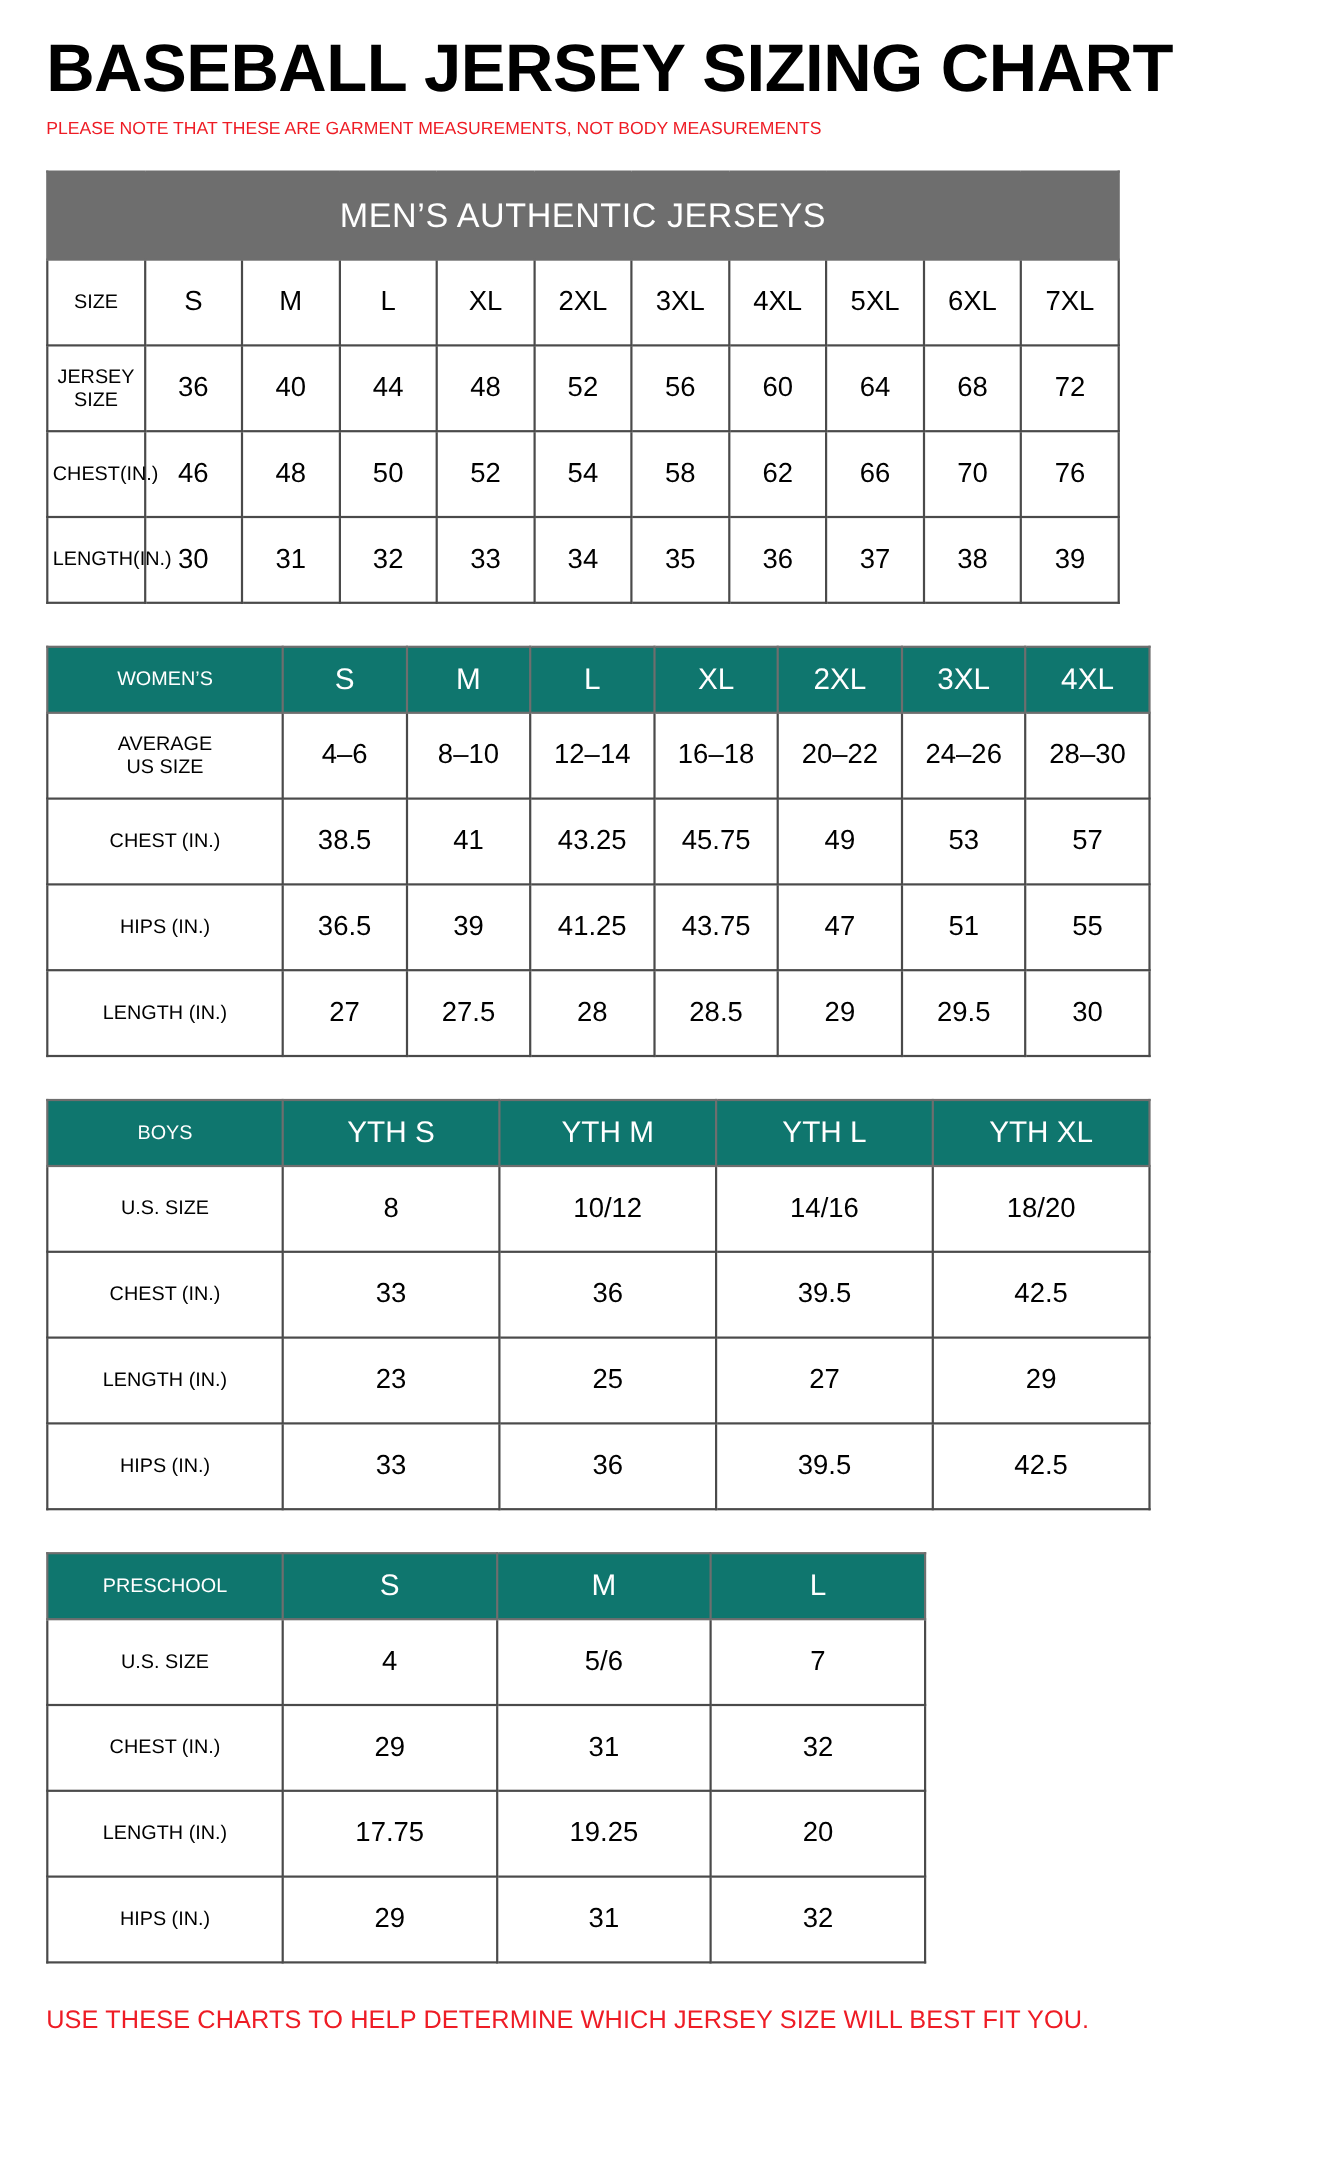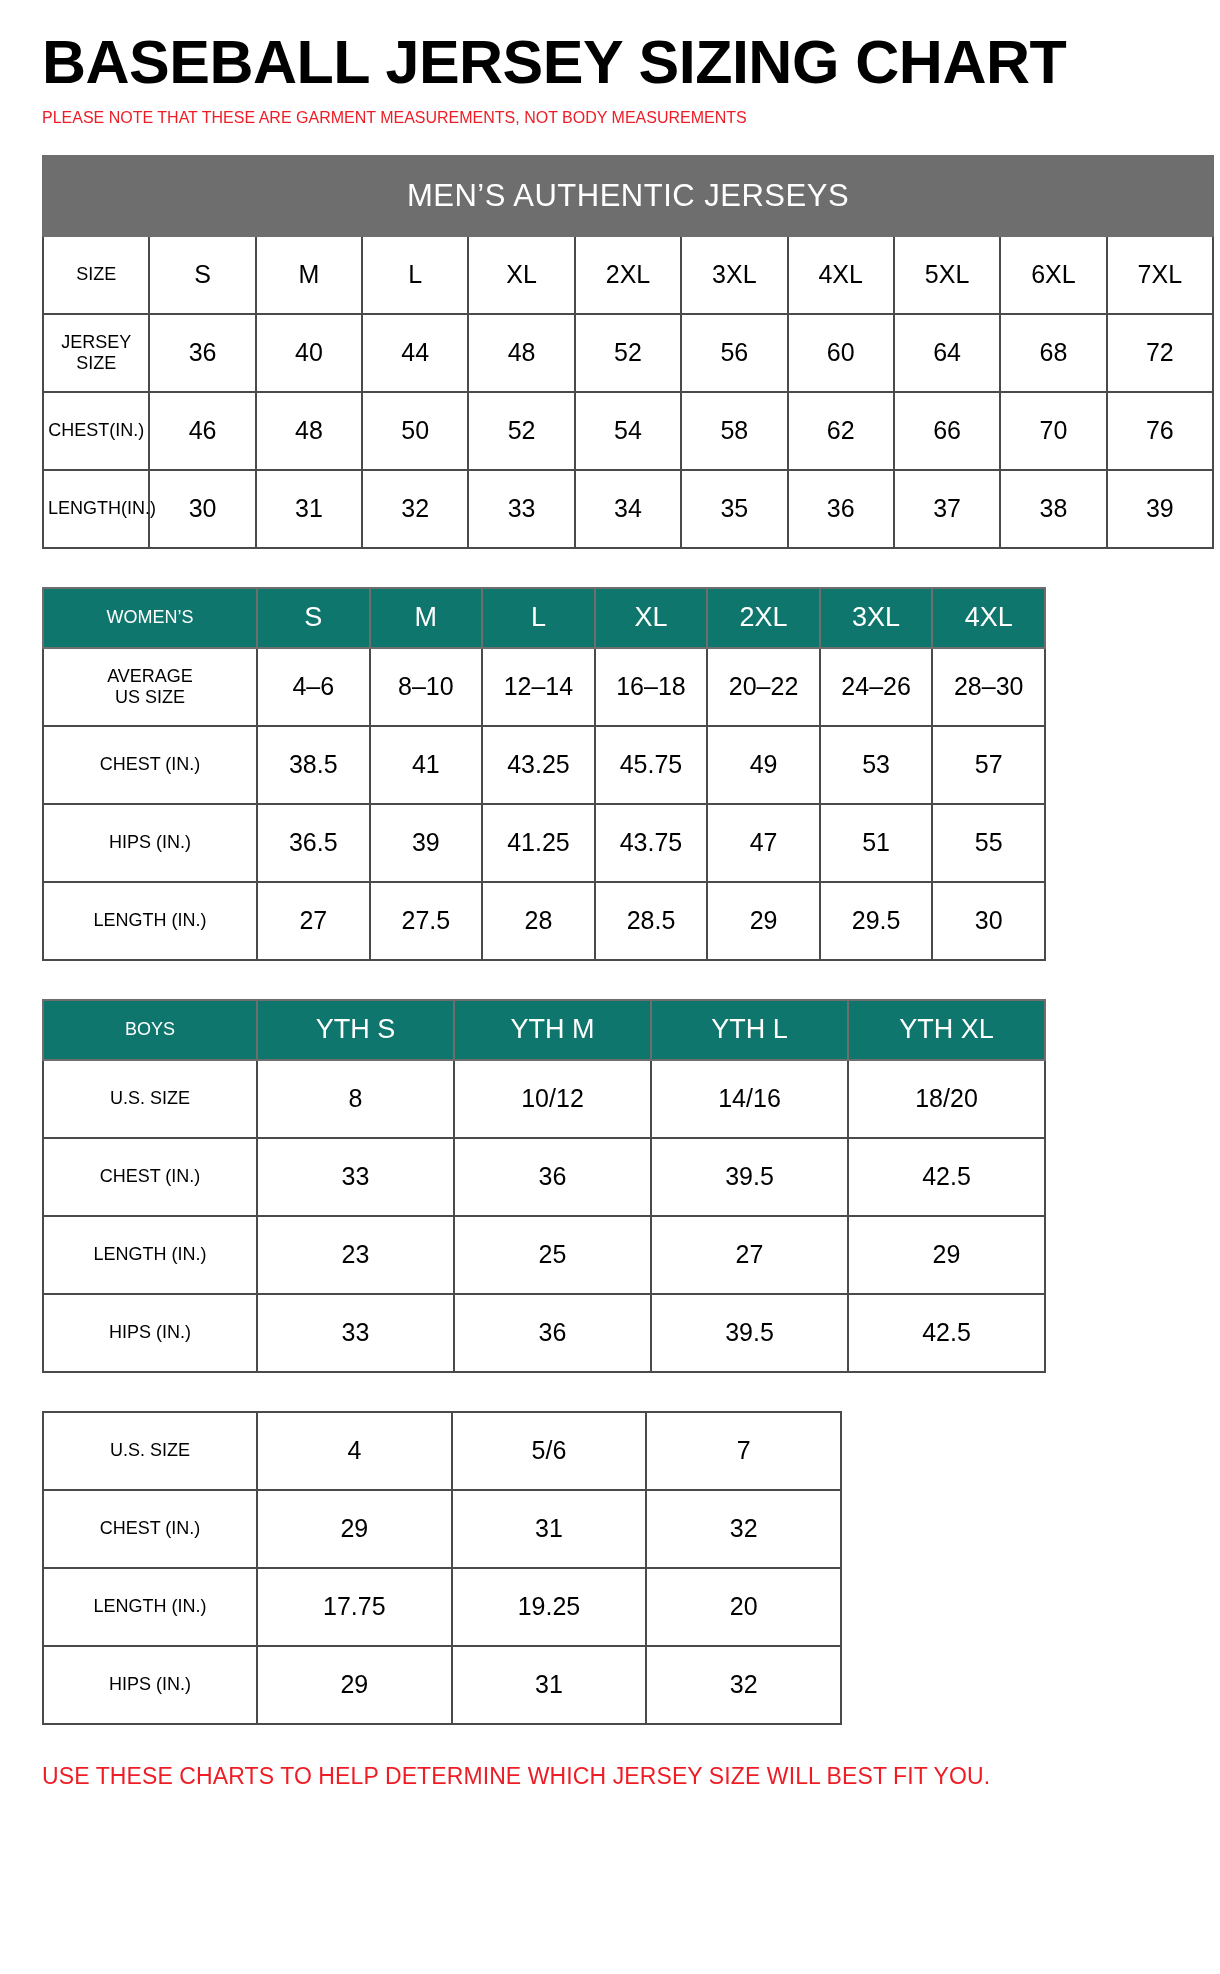--- a/index.html
+++ b/index.html
@@ -28,21 +28,21 @@
     font-size: 16px;
     line-height: 1.28;
     margin: 0 0 26px 0;
     max-width: 1100px;
   }
   table {
     border-collapse: collapse;
     margin-bottom: 38px;
     table-layout: fixed;
   }
-  table.men { width: 1172px; }
+  table.men { width: 976px; }
   table.women { width: 1004px; }
   table.boys { width: 1004px; }
   table.preschool { width: 800px; }
 
   td, th {
     border: 2px solid #4a4a4a;
     text-align: center;
     vertical-align: middle;
     font-weight: normal;
     font-size: 25px;
@@ -243,20 +243,26 @@
       <td>36</td>
       <td>39.5</td>
       <td>42.5</td>
     </tr>
   </tbody>
 </table>
 
 <table class="preschool">
   <tbody>
     <tr>
+      <td class="hdr-grey rowlabel">PRESCHOOL</td>
+      <td class="hdr-grey">S</td>
+      <td class="hdr-grey">M</td>
+      <td class="hdr-grey">L</td>
+    </tr>
+    <tr>
       <td class="rowlabel">U.S. SIZE</td>
       <td>4</td>
       <td>5/6</td>
       <td>7</td>
     </tr>
     <tr>
       <td class="rowlabel">CHEST (IN.)</td>
       <td>29</td>
       <td>31</td>
       <td>32</td>

